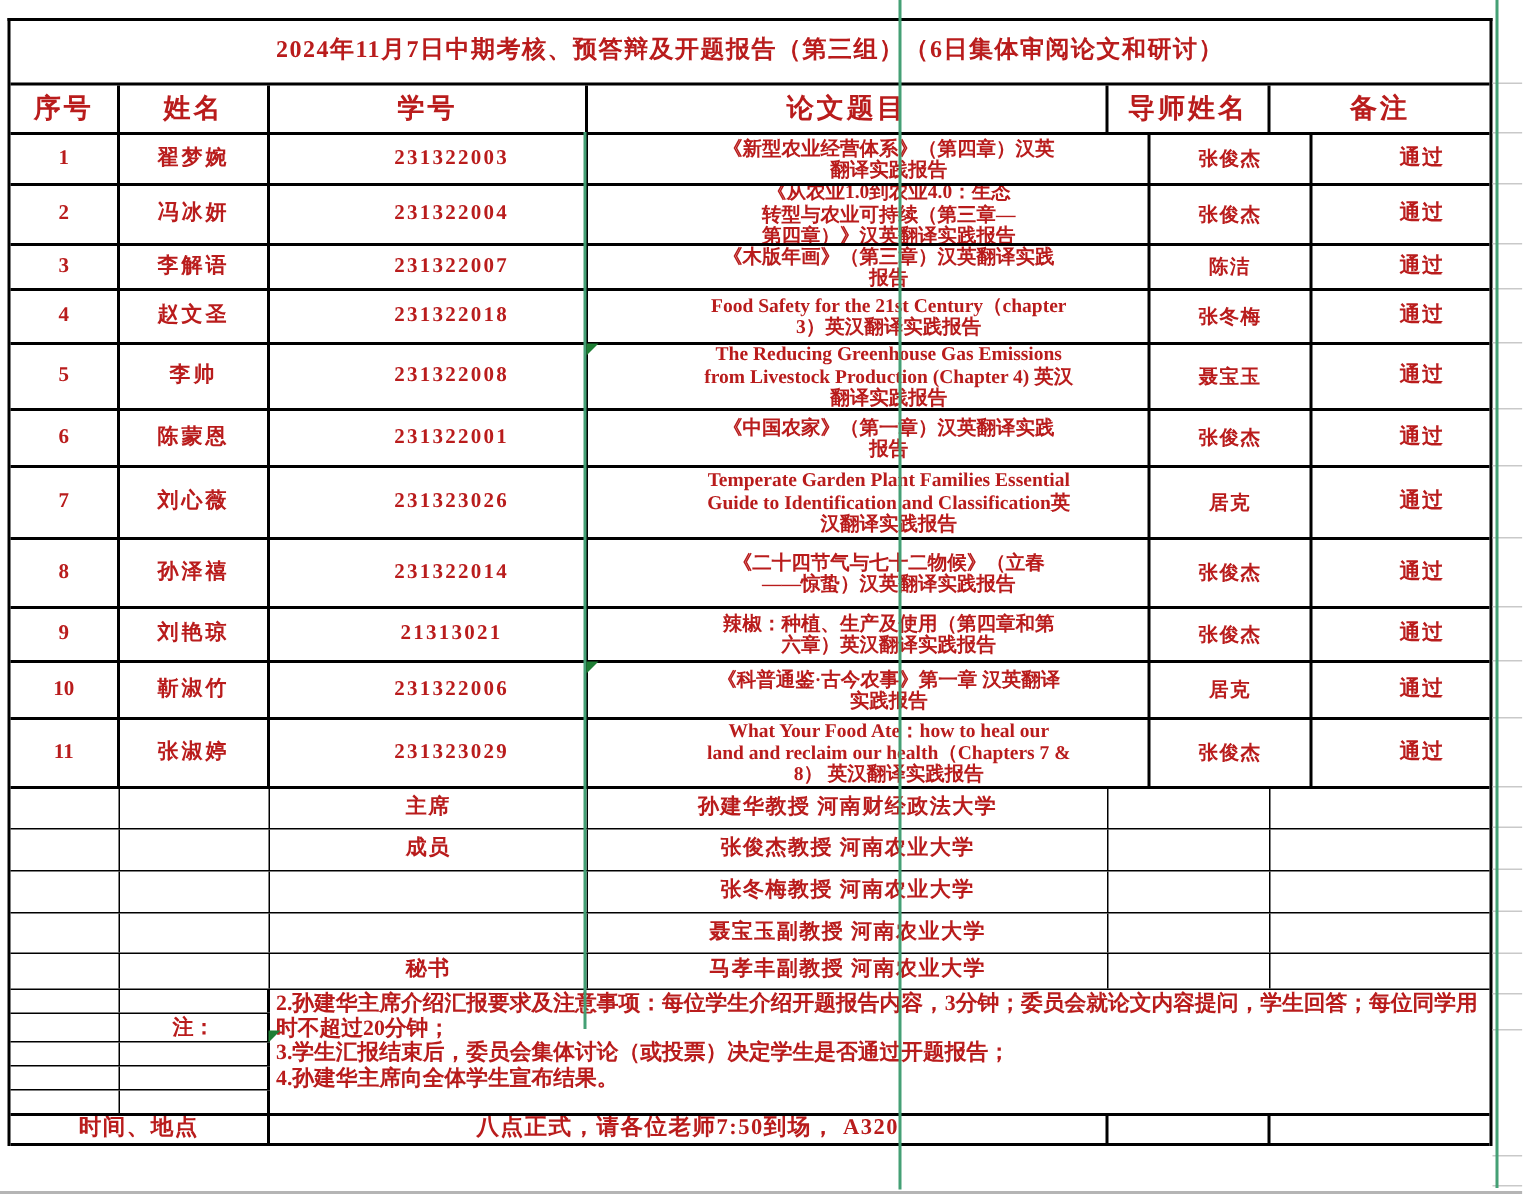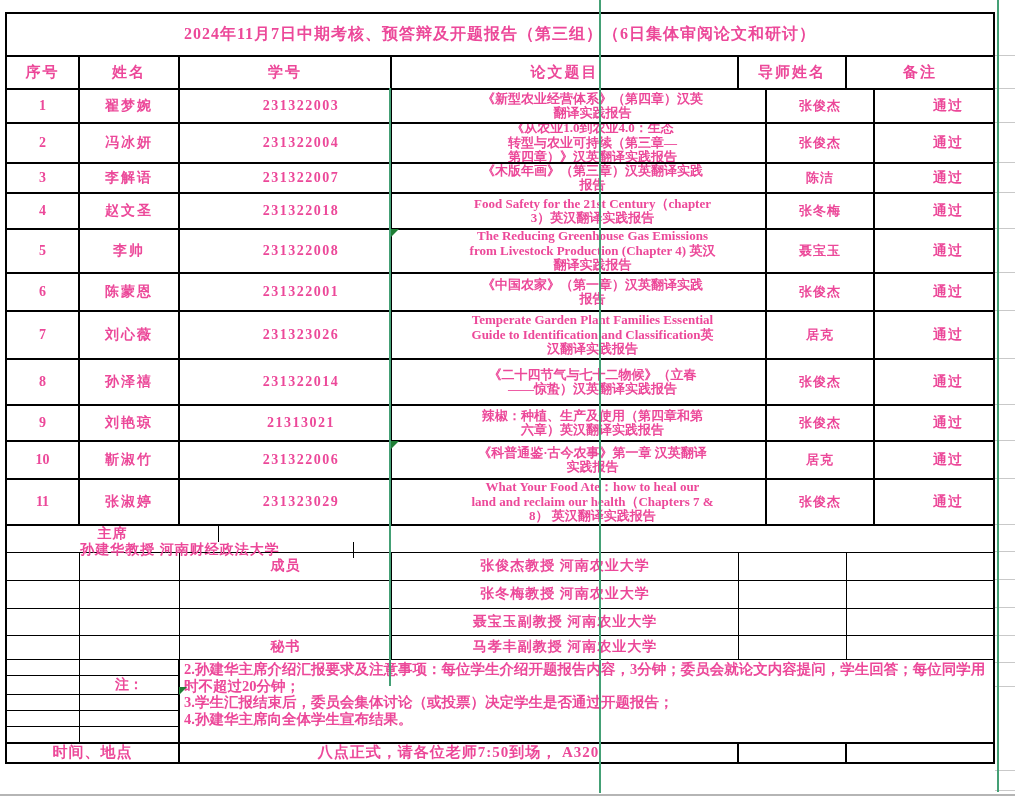--- a/index.html
+++ b/index.html
@@ -1,31 +1,31 @@
 <!DOCTYPE html>
 <html><head>
 <meta charset="utf-8">
 <style>
   html,body{margin:0;padding:0;background:#ffffff;}
   #sheet{position:relative;width:1015px;height:801px;background:#fff;overflow:hidden;
-         font-family:"Liberation Serif","DejaVu Serif",serif;color:#ec4899;}
+         font-family:"Liberation Serif","DejaVu Serif",serif;color:#b91c1c;}
   #grid-table{position:absolute;left:5px;top:12px;width:990px;
               border:2px solid #000;border-bottom:none;box-sizing:border-box;background:#fff;}
   .row{display:flex;box-sizing:border-box;border-bottom:2px solid #000;}
   .row.thin{border-bottom-width:1px;}
   .cell{box-sizing:border-box;border-right:2px solid #000;display:flex;align-items:center;
         justify-content:center;text-align:center;overflow:hidden;font-weight:700;line-height:1.15;}
   .row.thin .cell{border-right-width:1px;}
   .cell:last-child{border-right:none;}
   .c0{width:73px;flex:none;} .c1{width:100px;flex:none;} .c2{width:212px;flex:none;text-align:center;}
   .c3{width:347px;flex:none;} .c4{width:108px;flex:none;} .c5{width:146px;flex:none;}
   .title-row{height:43px;}
   .title-cell{width:986px;flex:none;font-size:16px;letter-spacing:1px;}
   .header-row{height:33px;}
-  .header-row .cell{font-size:15px;letter-spacing:2px;}
+  .header-row .cell{font-size:18px;letter-spacing:2px;}
   .cell-no{font-size:14px;}
   .cell-name{font-size:14px;letter-spacing:2px;}
   .cell-id{font-size:14px;letter-spacing:1.5px;padding-left:32px;}
   .cell-thesis{font-size:13px;line-height:14.5px;white-space:pre-line;padding:0 2px;margin-left:28px;}
   .cell-advisor{font-size:13px;letter-spacing:1px;}
   .cell-remark{font-size:14px;letter-spacing:1px;}
   .committee-row .cell{font-size:14px;letter-spacing:1px;}
   .notes-row{height:84px;border-bottom:2px solid #000;display:flex;box-sizing:border-box;}
   .notes-left{width:173px;flex:none;display:flex;flex-direction:column;box-sizing:border-box;}
   .mini-row{flex:1;display:flex;box-sizing:border-box;border-bottom:1px solid #000;}
@@ -164,21 +164,21 @@
     <div class="cell c1 cell-name">张淑婷</div>
     <div class="cell c2 cell-id">231323029</div>
     <div class="cell c3 cell-thesis">What Your Food Ate：how to heal our
 land and reclaim our health（Chapters 7 &amp;
 8）  英汉翻译实践报告</div>
     <div class="cell c4 cell-advisor">张俊杰</div>
     <div class="cell c5 cell-remark">通过</div>
   </div>
       </div>
     <div id="committee-rows">
-        <div class="row thin committee-row" style="height: 27px; flex-direction: column;">
+        <div class="row thin committee-row" style="height: 27px;">
     <div class="cell c0"></div>
     <div class="cell c1"></div>
     <div class="cell c2">主席</div>
     <div class="cell c3">孙建华教授 河南财经政法大学</div>
     <div class="cell c4"></div>
     <div class="cell c5"></div>
   </div>
         <div class="row thin committee-row" style="height: 28px;">
     <div class="cell c0"></div>
     <div class="cell c1"></div>

